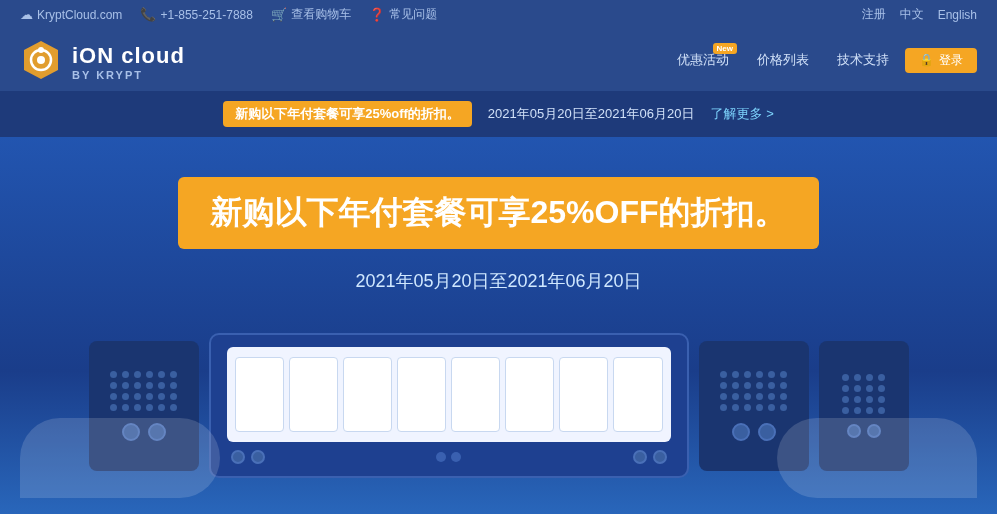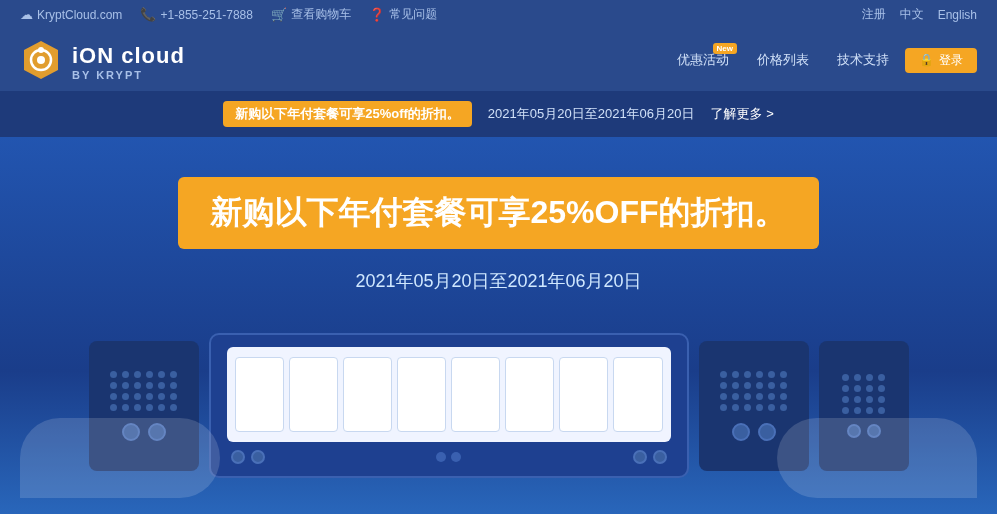--- a/index.html
+++ b/index.html
@@ -89,21 +89,21 @@
       border-radius: 4px;
       font-size: 13px;
       font-weight: bold;
       white-space: nowrap;
     }
     .promo-date {
       color: #d0e0f8;
       font-size: 13px;
     }
     .promo-link {
-      color: #ffffff;
+      color: #7dd3fc;
       font-size: 13px;
       cursor: pointer;
       display: flex;
       align-items: center;
       gap: 3px;
     }
 
     
     .hero {
       background: linear-gradient(180deg, #2255b0 0%, #1a3d8a 60%, #2a6abf 100%);

